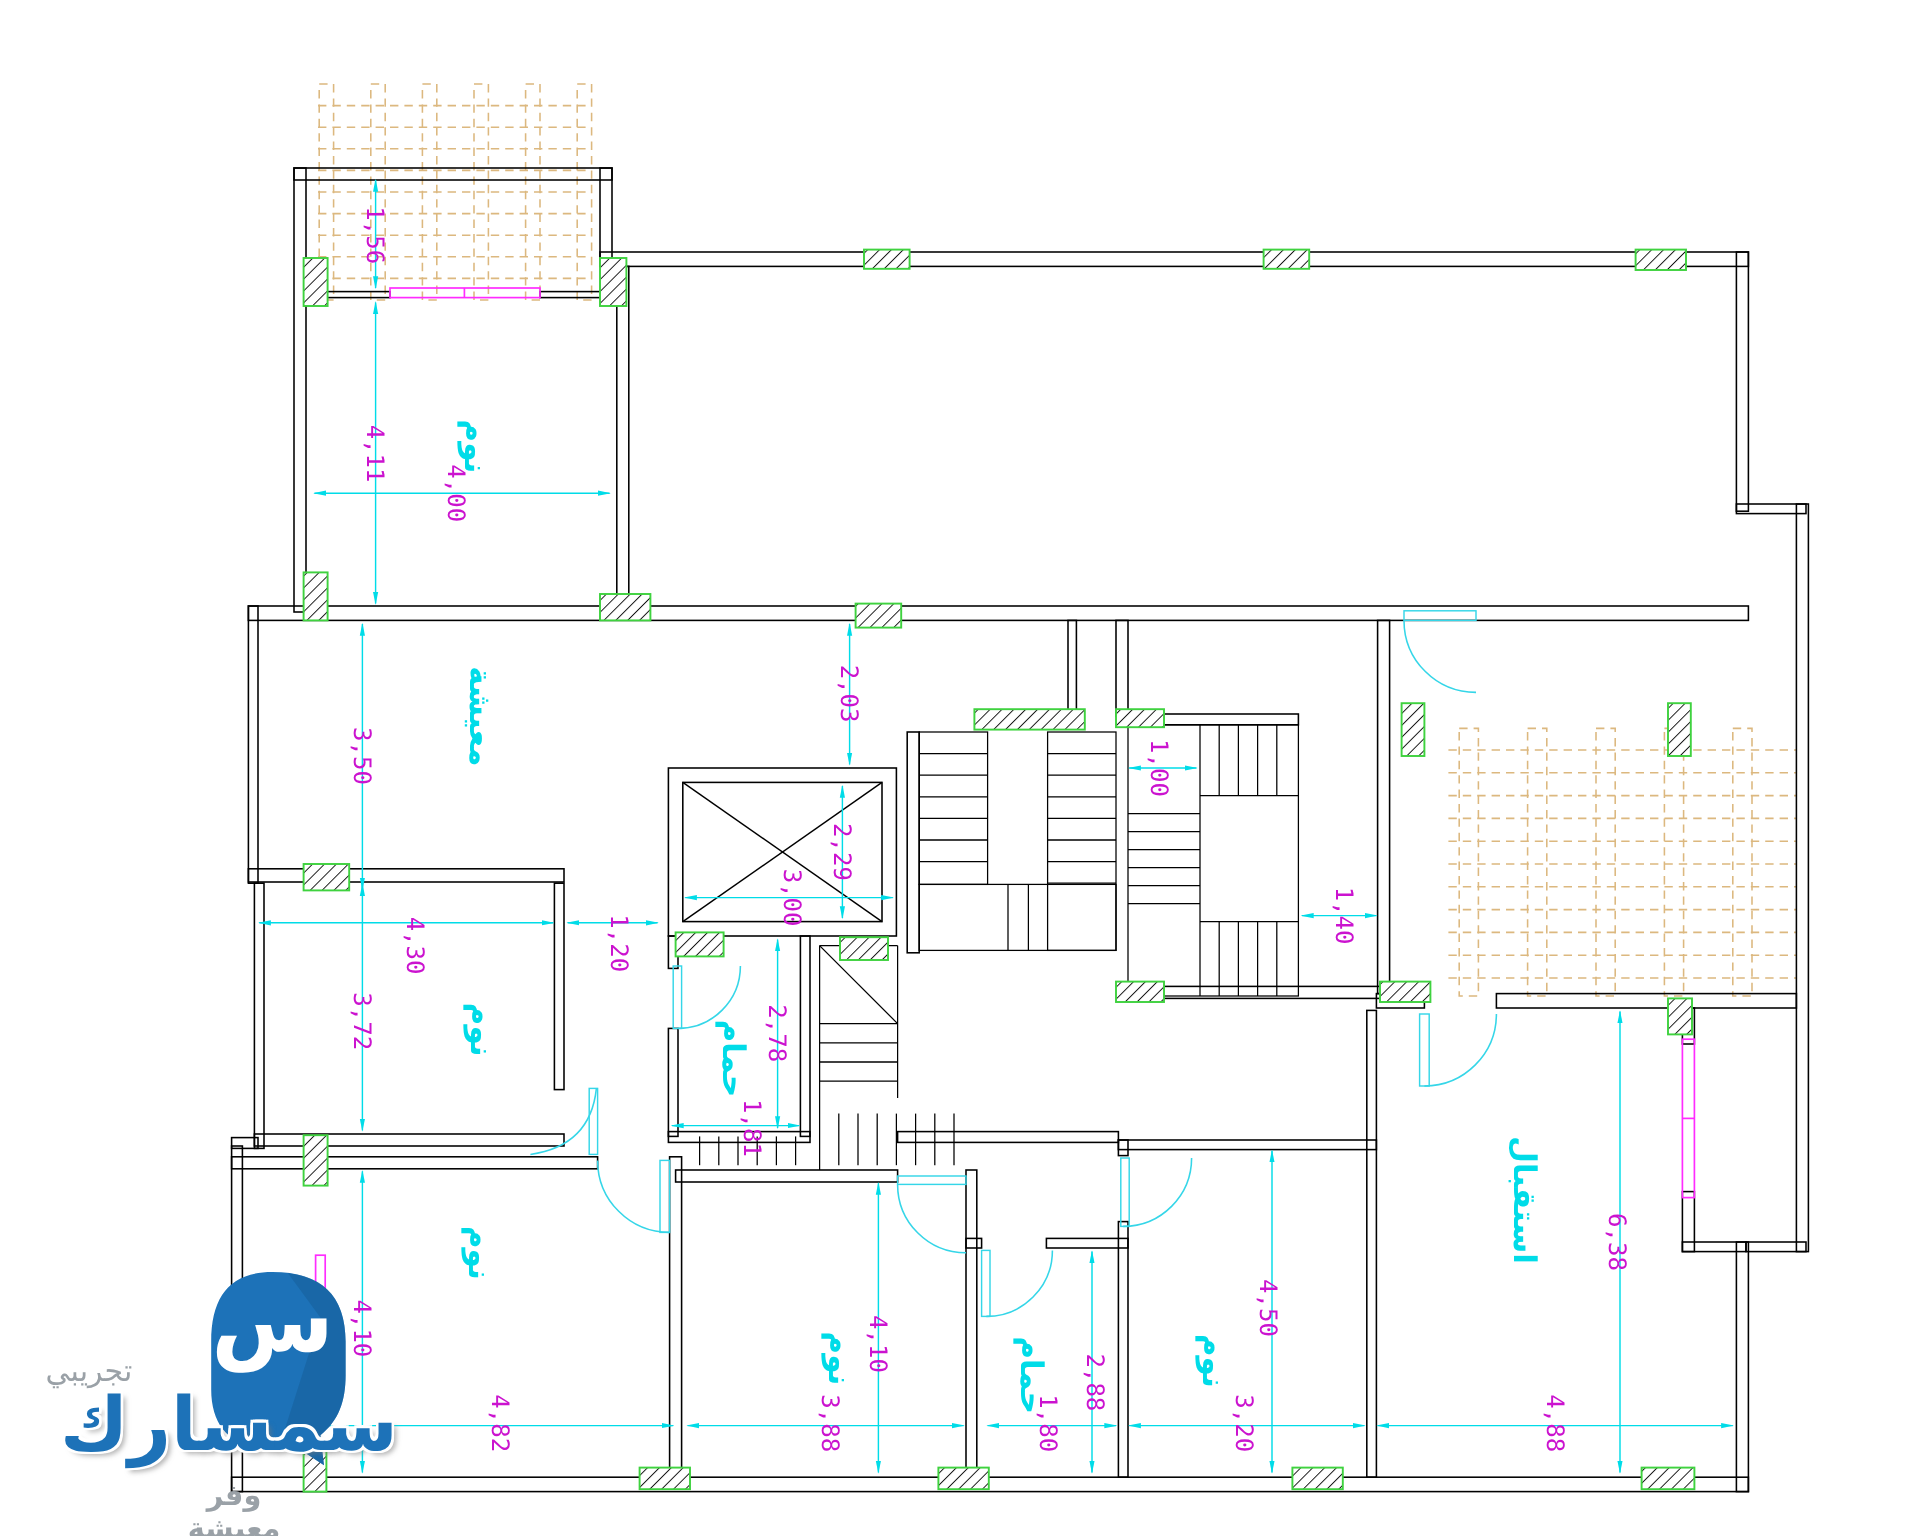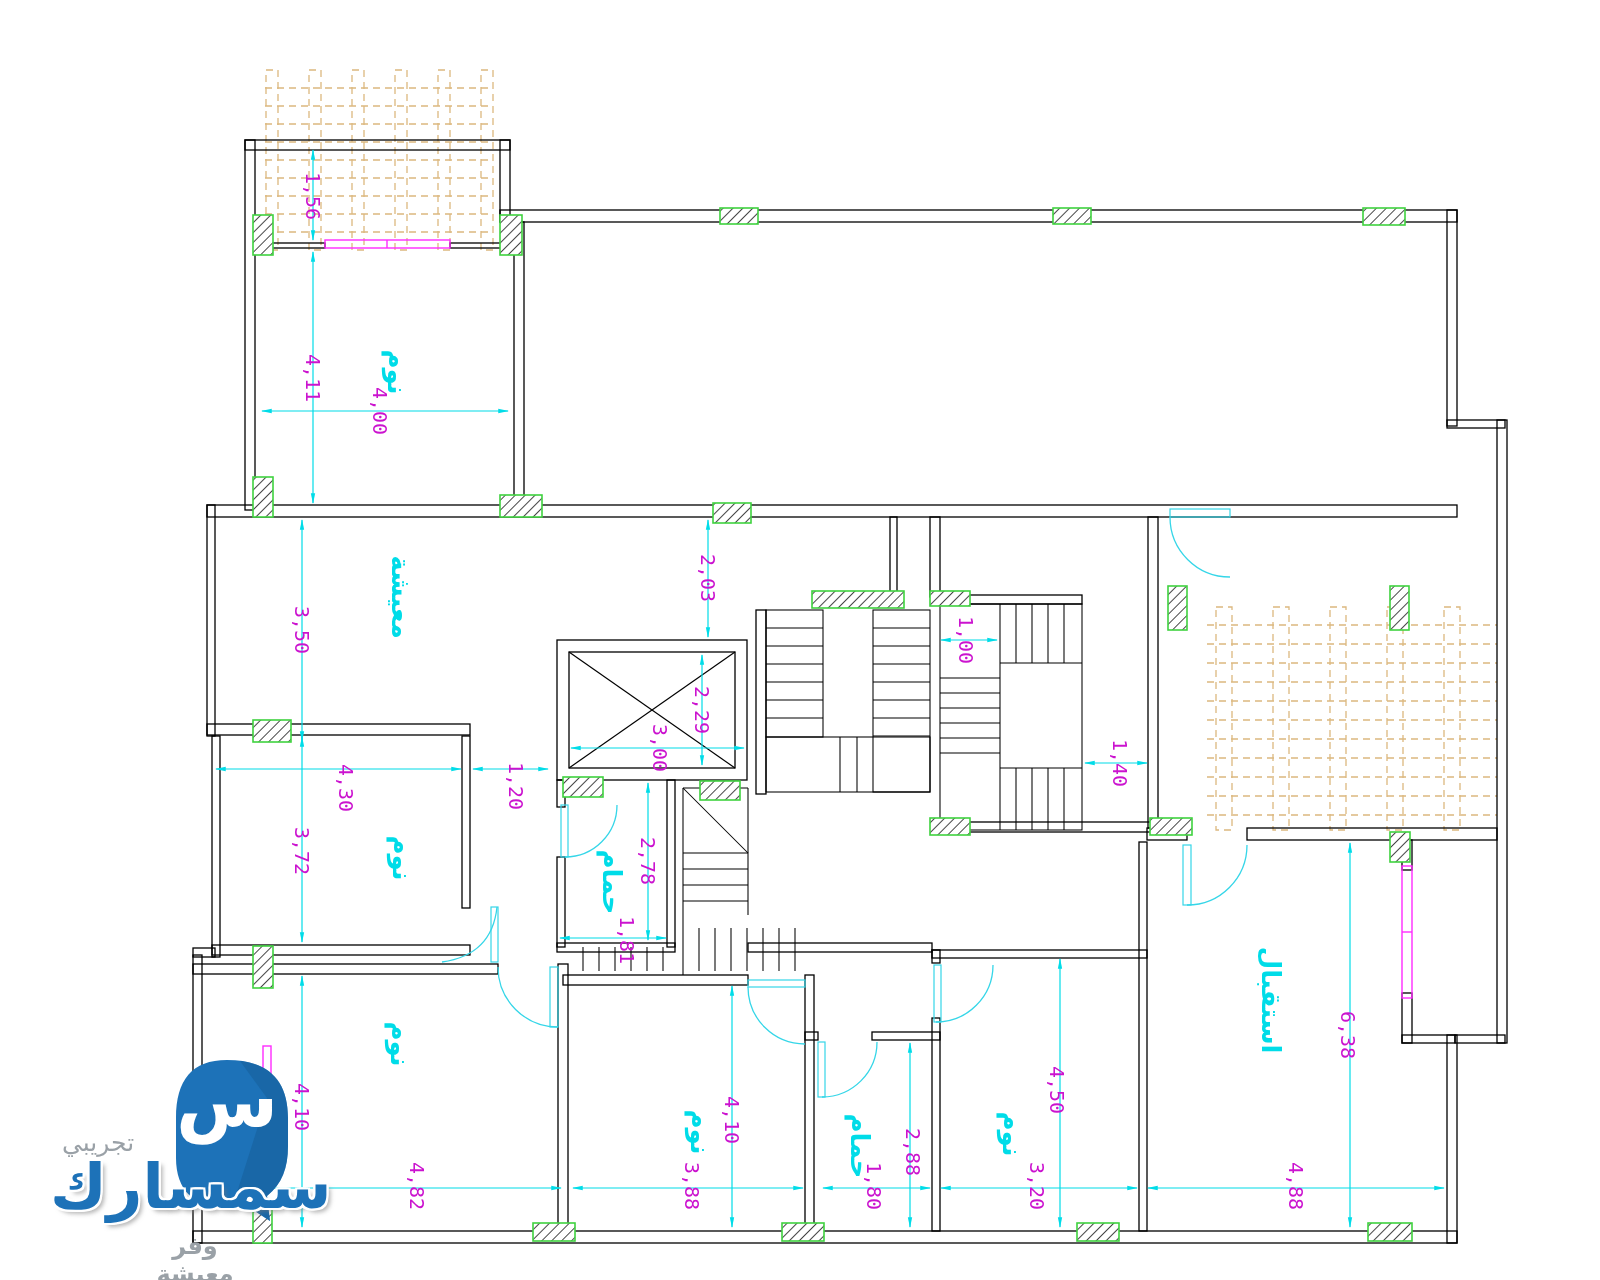--- a/index.html
+++ b/index.html
@@ -12,21 +12,21 @@
   .col{stroke:#3fd23f;stroke-width:1.6;}
   .perg{stroke:#dcb87f;stroke-width:1.3;fill:none;stroke-dasharray:7 5;}
   .dimline{stroke:#00dce8;stroke-width:1.2;fill:none;}
   .doorarc{stroke:#35d6e8;stroke-width:1.3;fill:none;}
   .doorleaf{stroke:#35d6e8;stroke-width:1.2;fill:none;}
   .win{stroke:#ff2bff;stroke-width:1.4;fill:none;}
   .dim{font:20px "DejaVu Sans Mono",monospace;}
   .rlabel{font:600 26px "DejaVu Sans",sans-serif;}
   
   #logo{position:absolute;left:0px;top:1040px;width:320px;height:240px;pointer-events:none;}
-  #logo .trial{position:absolute;left:38px;top:88px;width:120px;text-align:center;
+  #logo .trial{position:absolute;left:38px;top:88px;width:120px;text-align:left;
         font:25px "DejaVu Sans",sans-serif;color:#9aa1a7;}
   #logo .brand{position:absolute;left:2px;top:110px;width:260px;text-align:center;
         font:bold 62px "DejaVu Sans",sans-serif;color:#1d72b8;
         text-shadow:2px 0 0 #fff,-2px 0 0 #fff,0 2px 0 #fff,0 -2px 0 #fff,
                     2px 2px 0 #fff,-2px -2px 0 #fff,2px -2px 0 #fff,-2px 2px 0 #fff,
                     4px 4px 4px rgba(120,120,120,.55);margin-left:48px;}
   #logo .tag{position:absolute;left:130px;top:192px;width:130px;text-align:center;
         font:bold 24px "DejaVu Sans",sans-serif;color:#9aa1a7;}
   #logo .bubble{position:absolute;left:172px;top:18px;}
   #logo .mono{position:absolute;left:172px;top:18px;width:110px;height:150px;

